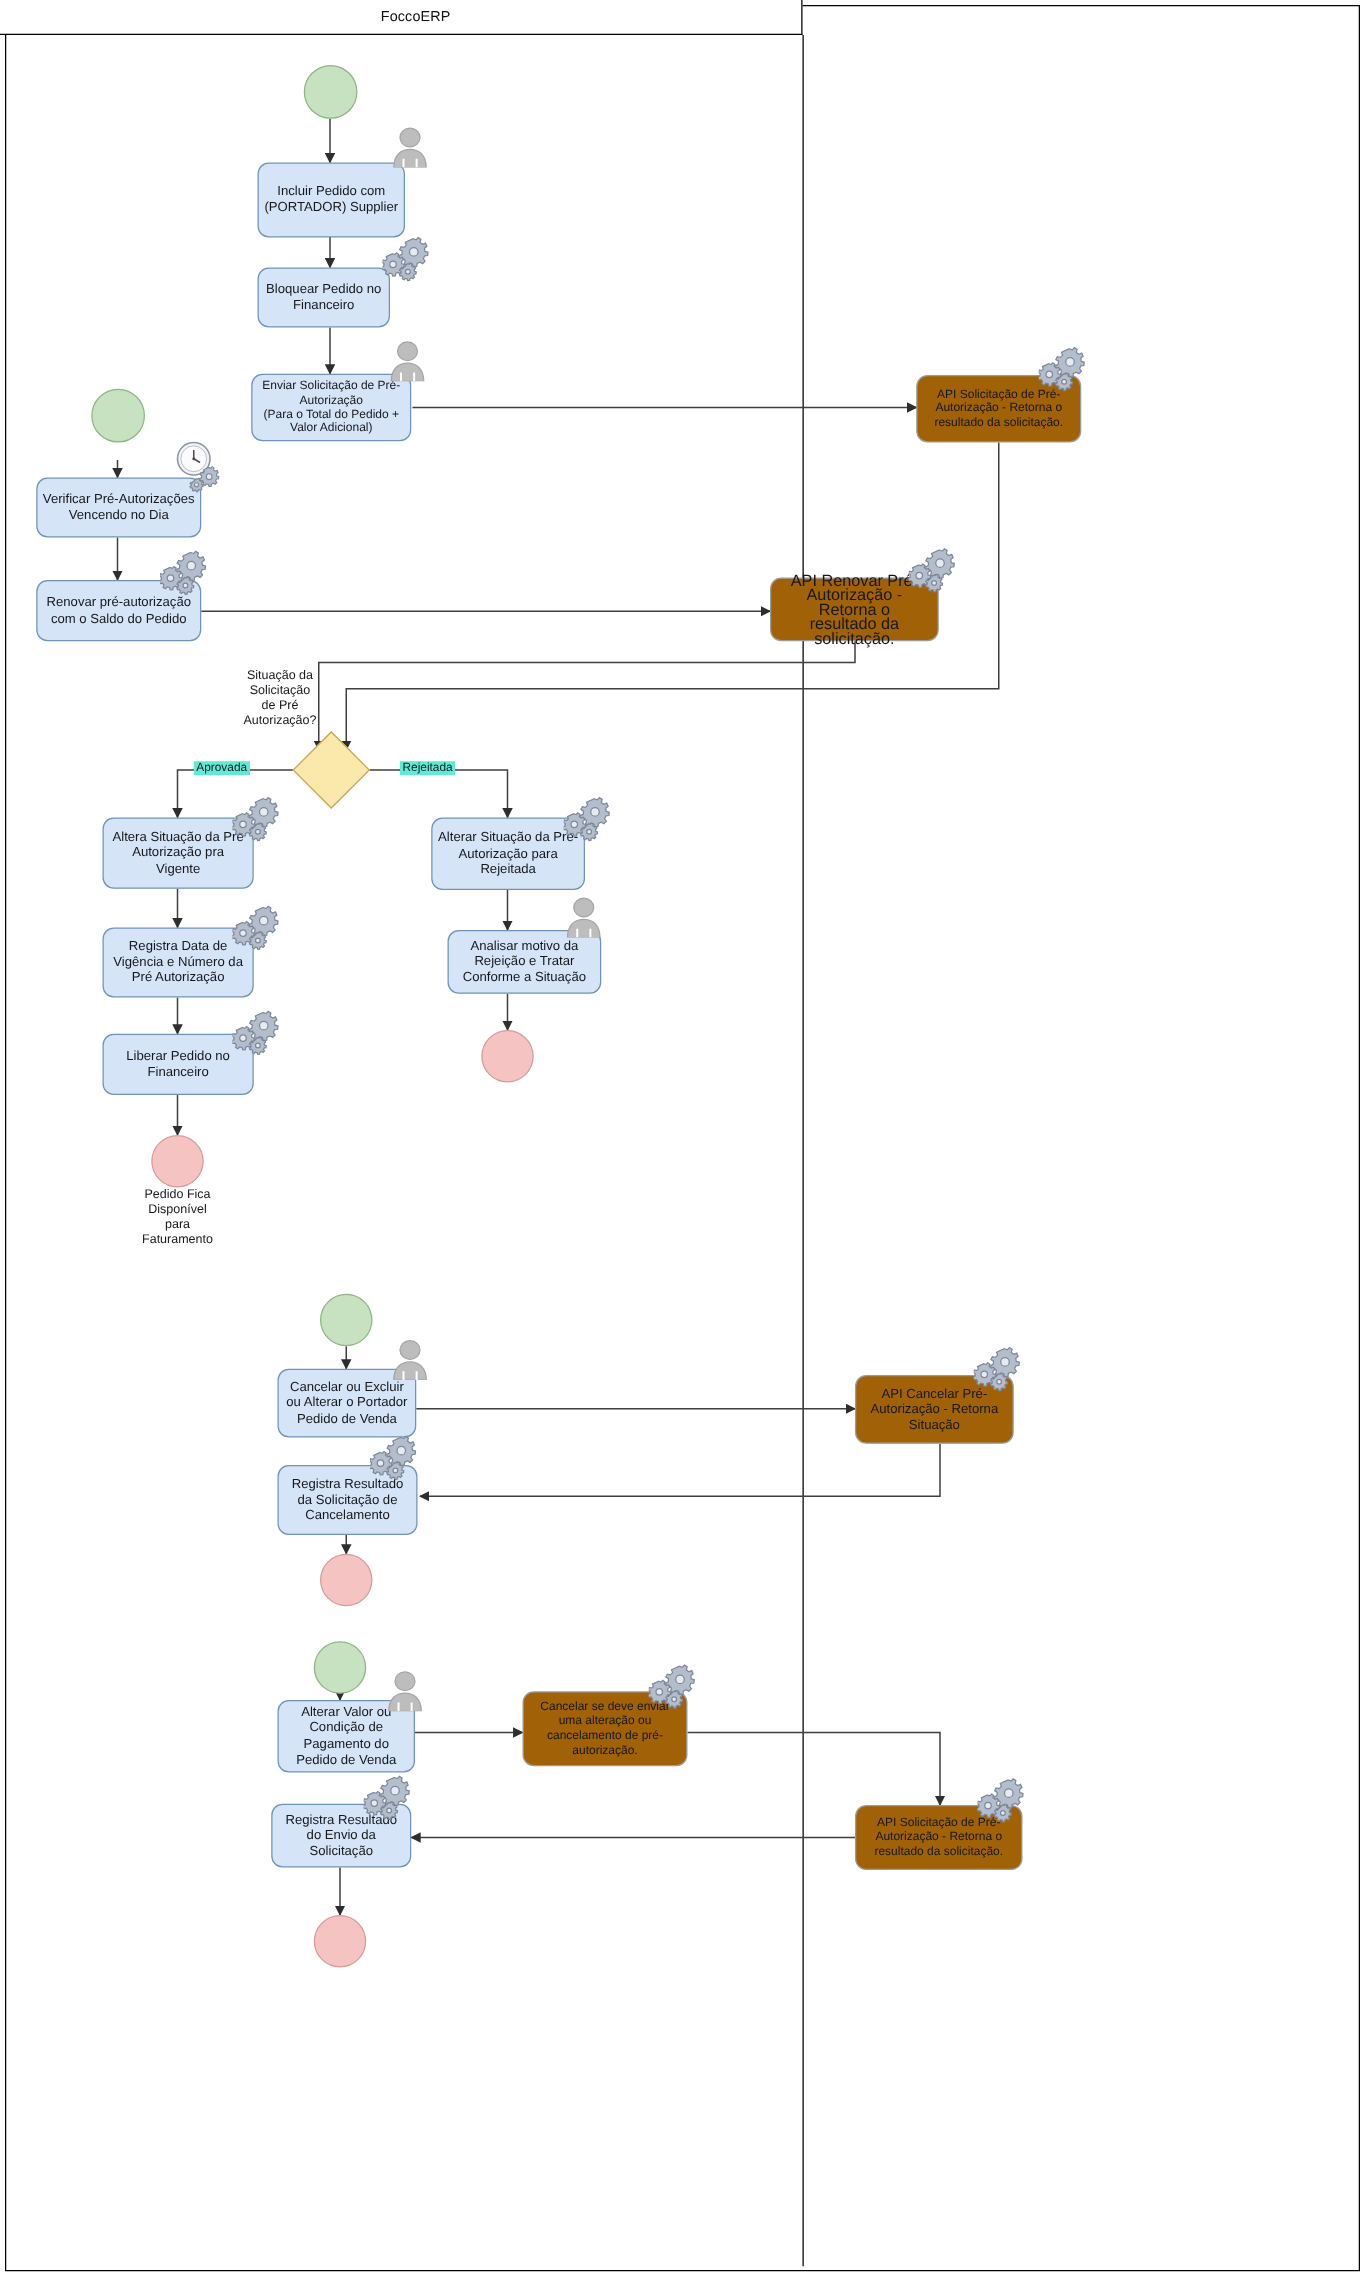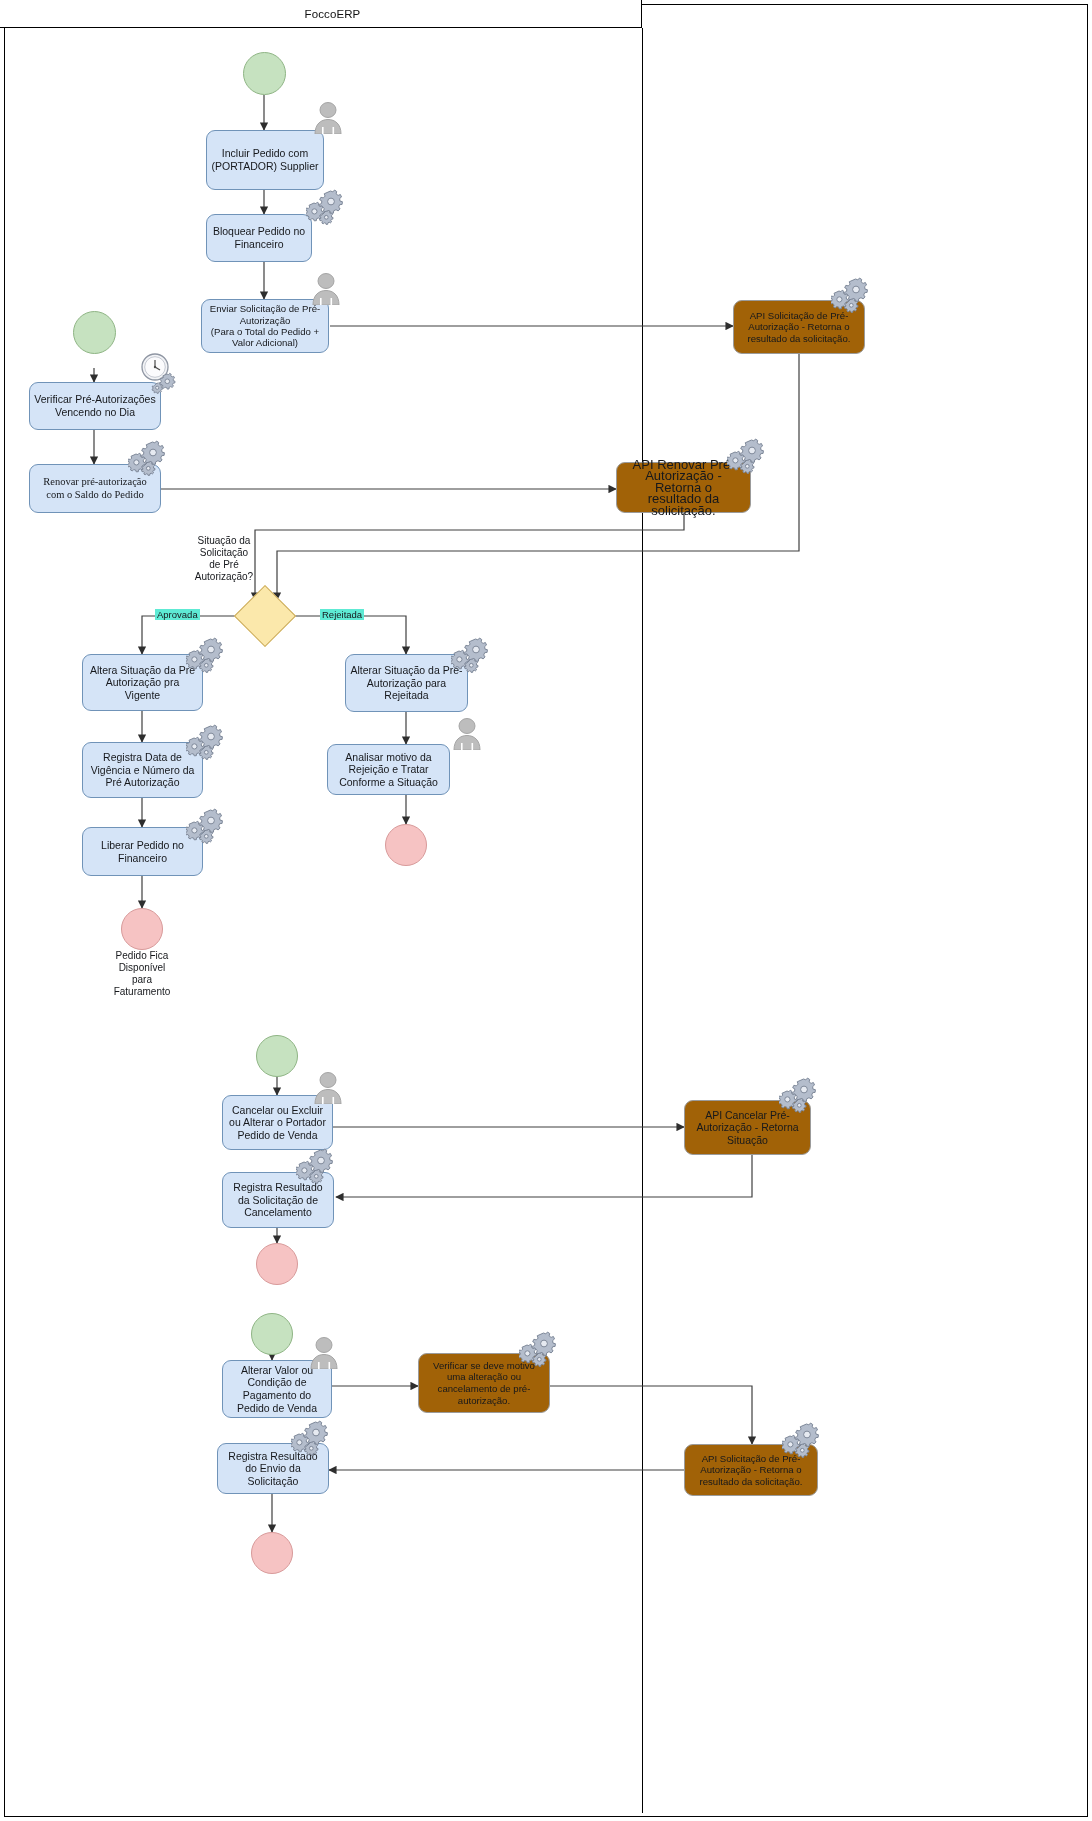--- a/index.html
+++ b/index.html
@@ -317,21 +317,21 @@
         <path d="M27 21 l1.6 .6 1.1-1.3 1.5 1 -.4 1.6 1.3 1 1.6-.6 .8 1.7 -1.3 1.1 .2 1.7 1.6 .4 -.2 1.8 -1.6 .2 -.7 1.5 1 1.4 -1.4 1.3 -1.4-.8 -1.6 .8 -.1 1.6 -1.8 .1 -.5-1.6 -1.7-.3 -1.1 1.2 -1.5-.9 .5-1.6 -1-1.4 -1.6 .2 -.6-1.8 1.5-.7 .1-1.7 -1.4-.8 .8-1.6 1.6 .4 1.2-1.2 -.6-1.5z"></path>
         <circle cx="27.3" cy="28.3" r="2.3" fill="#e6eaf1"></circle>
       </g>
       <g fill="#b4bdcc" stroke="#7e8899" stroke-width="0.9">
         <path d="M17 30 l1.1 .4 .8-.9 1 .7 -.3 1.1 .9 .7 1.1-.4 .6 1.2 -.9 .8 .1 1.2 1.1 .3 -.1 1.2 -1.1 .1 -.5 1 .7 1 -1 .9 -1-.6 -1.1 .5 -.1 1.1 -1.2 .1 -.3-1.1 -1.2-.2 -.7 .8 -1-.6 .3-1.1 -.7-.9 -1.1 .1 -.4-1.2 1-.5 .1-1.2 -1-.5 .5-1.1 1.1 .3 .8-.8z"></path>
         <circle cx="17.2" cy="34.8" r="1.6" fill="#e6eaf1"></circle>
       </g>
     </svg>
   </div>
 
-  <div class="task" style="left:29px; top:464px; width:132px; height:49px;font-family:Liberation Serif, serif;">
+  <div class="task" style="left:29px; top:464px; width:132px; height:49px;">
     <span class="txt">Renovar pré-autorização
 com o Saldo do Pedido</span>
   </div>
   <div class="marker" style="left:128px; top:440px;">
     <svg width="40" height="38" viewBox="0 0 40 38">
       <g fill="#b4bdcc" stroke="#7e8899" stroke-width="1">
         <path d="M24.5 2 l2.4 .9 1.6-1.9 2.2 1.5 -.6 2.4 2 1.5 2.3-.9 1.1 2.5 -1.9 1.6 .4 2.5 2.4 .6 -.3 2.7 -2.4 .3 -1 2.3 1.4 2 -2 1.9 -2.1-1.2 -2.3 1.1 -.3 2.4 -2.7 .2 -.8-2.3 -2.5-.5 -1.6 1.8 -2.3-1.4 .7-2.3 -1.5-2 -2.4 .4 -.9-2.6 2.2-1.1 .2-2.5 -2.1-1.2 1.2-2.4 2.4 .6 1.8-1.8 -.9-2.3z"></path>
         <circle cx="25" cy="12.5" r="3.4" fill="#e6eaf1"></circle>
       </g>
       <g fill="#b4bdcc" stroke="#7e8899" stroke-width="1">
@@ -440,21 +440,21 @@
         <path d="M8 14 l1.9 .7 1.3-1.5 1.7 1.2 -.5 1.9 1.6 1.2 1.8-.7 .9 2 -1.5 1.3 .3 2 1.9 .5 -.2 2.1 -1.9 .2 -.8 1.8 1.1 1.6 -1.6 1.5 -1.7-.9 -1.8 .9 -.2 1.9 -2.1 .1 -.6-1.8 -2-.4 -1.3 1.4 -1.8-1.1 .6-1.8 -1.2-1.6 -1.9 .3 -.7-2.1 1.7-.9 .2-2 -1.7-.9 .9-1.9 1.9 .5 1.4-1.4 -.7-1.8z"></path>
         <circle cx="8.4" cy="22.4" r="2.6" fill="#e6eaf1"></circle>
       </g>
       <g fill="#b4bdcc" stroke="#7e8899" stroke-width="1">
         <path d="M20 22 l1.4 .5 1-1.1 1.3 .9 -.4 1.4 1.2 .9 1.3-.5 .7 1.5 -1.1 1 .2 1.5 1.4 .4 -.2 1.6 -1.4 .2 -.6 1.3 .8 1.2 -1.2 1.1 -1.2-.7 -1.3 .7 -.2 1.4 -1.6 .1 -.4-1.3 -1.5-.3 -1 1 -1.3-.8 .4-1.3 -.9-1.2 -1.4 .2 -.5-1.5 1.2-.7 .1-1.5 -1.2-.7 .7-1.4 1.4 .4 1-1z"></path>
         <circle cx="20.3" cy="28.3" r="1.9" fill="#e6eaf1"></circle>
       </g>
     </svg>
   </div>
 
-  <div class="task" style="left:327px; top:744px; width:123px; height:51px;">
+  <div class="task" style="left:358px; top:744px; width:123px; height:51px;">
     <span class="txt">Analisar motivo da
 Rejeição e Tratar
 Conforme a Situação</span>
   </div>
   <div class="marker" style="left:450px; top:716px;">
     <svg width="34" height="34" viewBox="0 0 34 34">
       <ellipse cx="17" cy="10" rx="8" ry="7.5" fill="#bdbdbd" stroke="#a5a5a5" stroke-width="1"></ellipse>
       <path d="M 4 34 C 4 24 10 19.5 17 19.5 C 24 19.5 30 24 30 34 Z" fill="#bdbdbd" stroke="#a5a5a5" stroke-width="1"></path>
       <rect x="11" y="27" width="1.6" height="7" fill="#ffffff"></rect>
       <rect x="21.5" y="27" width="1.6" height="7" fill="#ffffff"></rect>
@@ -536,21 +536,21 @@
   <div class="marker" style="left:307px; top:1335px;">
     <svg width="34" height="34" viewBox="0 0 34 34">
       <ellipse cx="17" cy="10" rx="8" ry="7.5" fill="#bdbdbd" stroke="#a5a5a5" stroke-width="1"></ellipse>
       <path d="M 4 34 C 4 24 10 19.5 17 19.5 C 24 19.5 30 24 30 34 Z" fill="#bdbdbd" stroke="#a5a5a5" stroke-width="1"></path>
       <rect x="11" y="27" width="1.6" height="7" fill="#ffffff"></rect>
       <rect x="21.5" y="27" width="1.6" height="7" fill="#ffffff"></rect>
     </svg>
   </div>
 
   <div class="task api" style="left:418px; top:1353px; width:132px; height:60px;">
-    <span class="txt" style="font-size:9.6px; line-height:11.6px;">Verificar se deve motivo
+    <span class="txt" style="font-size:9.6px; line-height:11.6px;">Cancelar se deve enviar
 uma alteração ou
 cancelamento de pré-
 autorização.</span>
   </div>
   <div class="marker" style="left:519px; top:1331px;">
     <svg width="40" height="38" viewBox="0 0 40 38">
       <g fill="#b4bdcc" stroke="#7e8899" stroke-width="1">
         <path d="M24.5 2 l2.4 .9 1.6-1.9 2.2 1.5 -.6 2.4 2 1.5 2.3-.9 1.1 2.5 -1.9 1.6 .4 2.5 2.4 .6 -.3 2.7 -2.4 .3 -1 2.3 1.4 2 -2 1.9 -2.1-1.2 -2.3 1.1 -.3 2.4 -2.7 .2 -.8-2.3 -2.5-.5 -1.6 1.8 -2.3-1.4 .7-2.3 -1.5-2 -2.4 .4 -.9-2.6 2.2-1.1 .2-2.5 -2.1-1.2 1.2-2.4 2.4 .6 1.8-1.8 -.9-2.3z"></path>
         <circle cx="25" cy="12.5" r="3.4" fill="#e6eaf1"></circle>
       </g>

